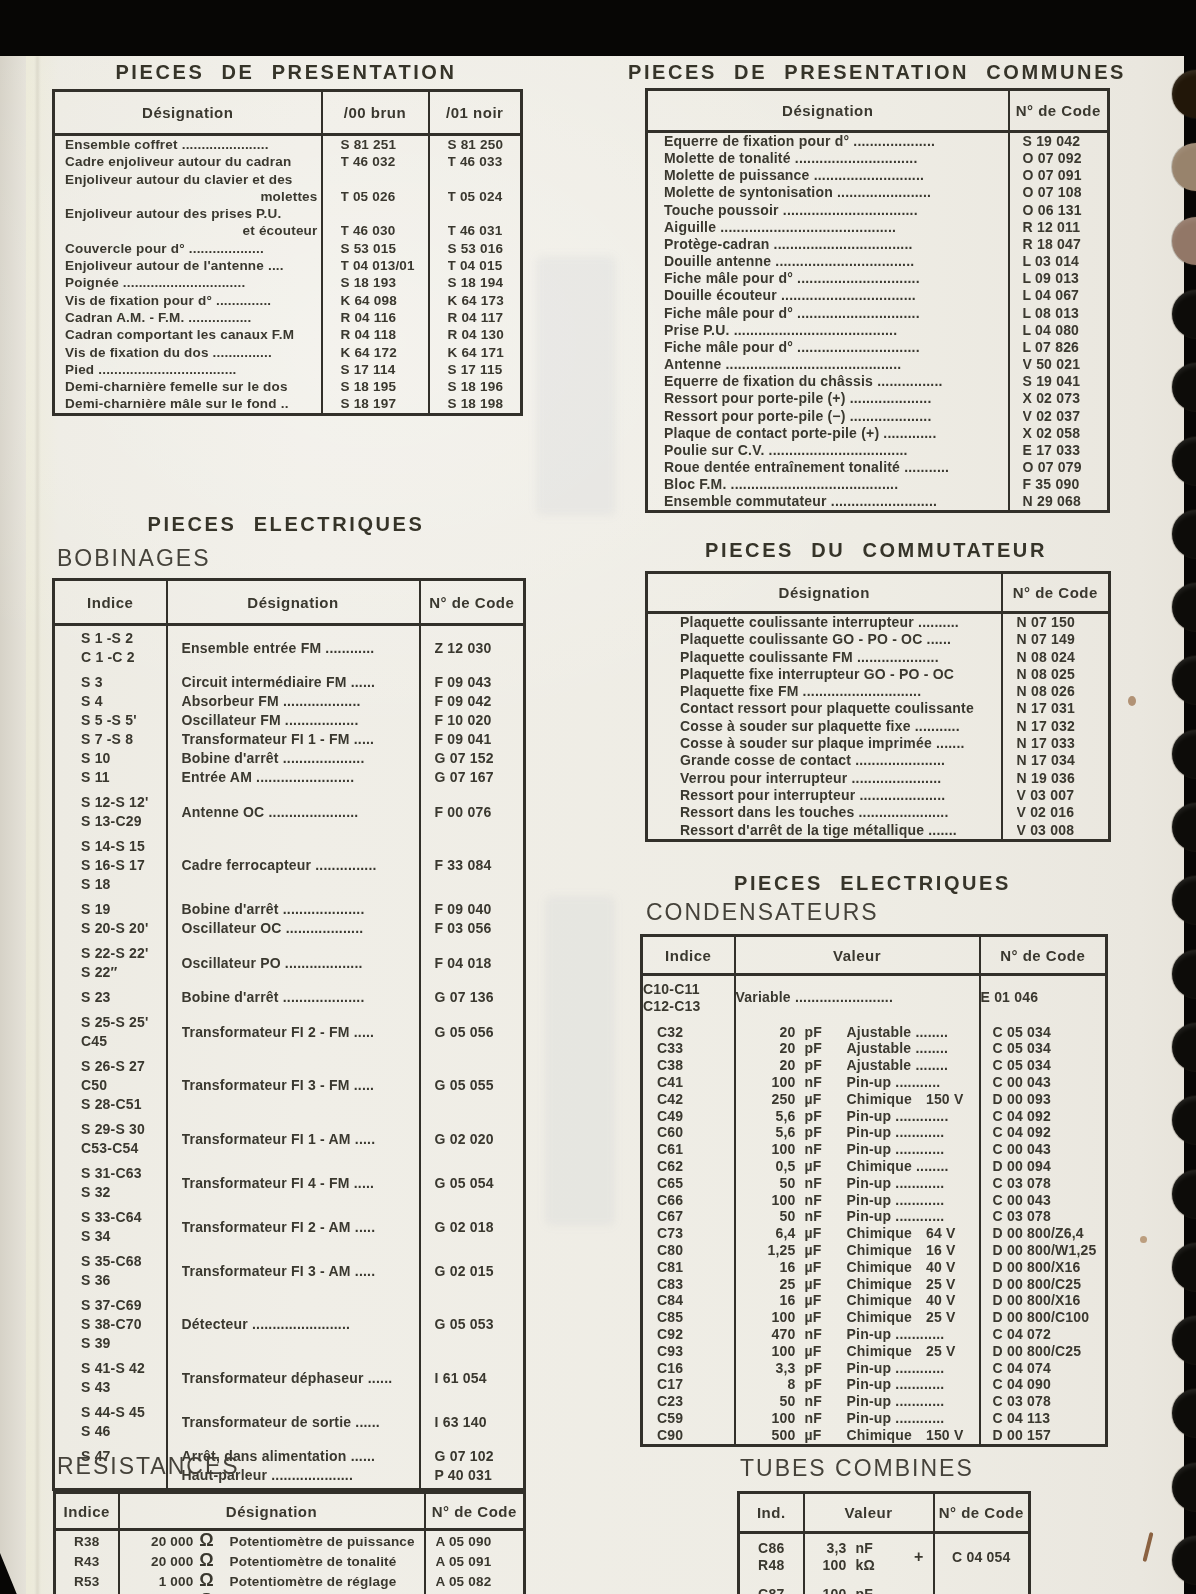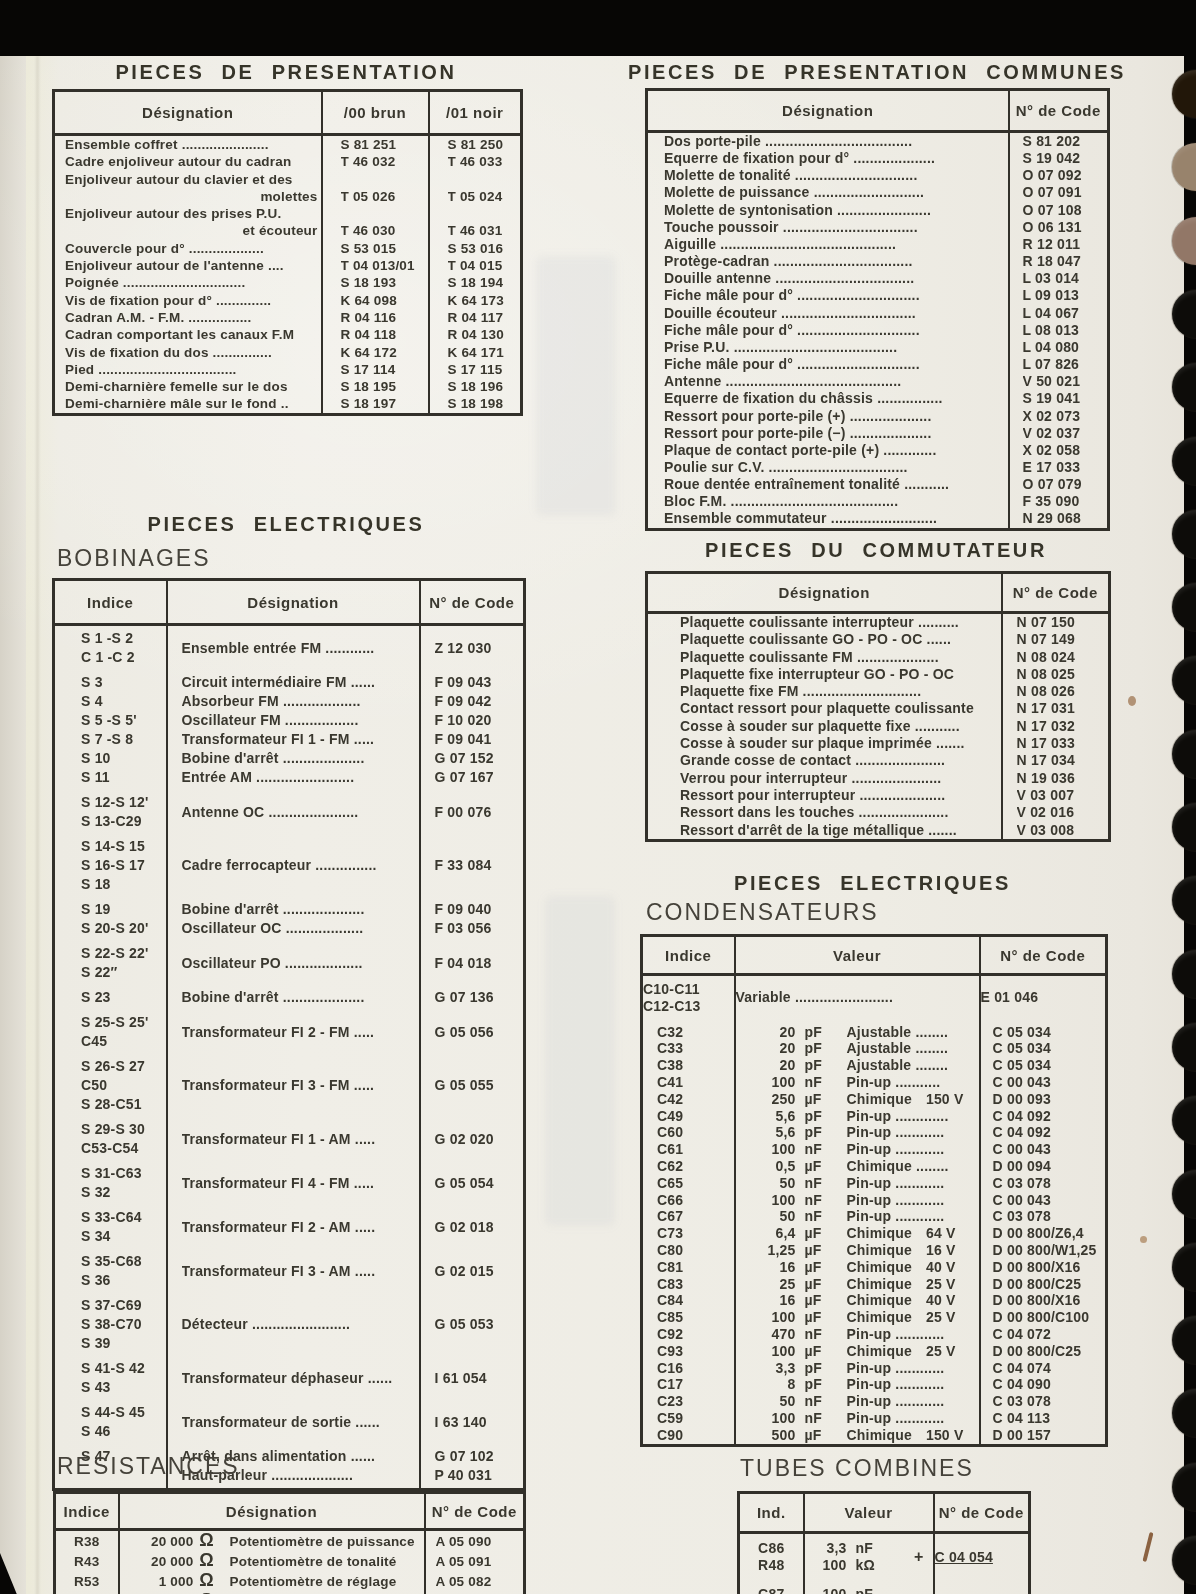--- a/index.html
+++ b/index.html
@@ -77,21 +77,21 @@
   .t-res .q{display:inline-block;width:70px;text-align:right;}
   .t-res .u{display:inline-block;width:26px;text-align:center;font-size:18px;}
   .t-res .t{padding-left:10px;}
   
   .t-tub{font-size:14px;}
   .t-tub th{height:35px;}
   .t-tub tbody td{padding:6px 0;}
   .t-tub .ln{line-height:17px;}
   .t-tub .ci{text-align:center;}
   .t-tub .cd{position:relative;}
-  .t-tub .cc{text-decoration:underline;}
+  .t-tub .cc{text-align:center;}
   .t-tub .q{display:inline-block;width:42px;text-align:right;}
   .t-tub .u{display:inline-block;padding-left:9px;}
   .plus{position:absolute;right:9px;top:50%;transform:translateY(-50%);font-size:16px;font-weight:700;}
 </style>
 </head>
 <body>
 
 <div class="page">
 
   <div class="ghost" style="left:536px;top:200px;width:80px;height:260px;"></div>
@@ -285,28 +285,20 @@
           <col style="width:362px">
           <col style="width:100px">
         </colgroup>
       <thead>
           <tr>
         <th>Désignation</th>
         <th>N° de Code</th>
       </tr>
         </thead>
       <tbody>
-          <tr>
-            <td class="cd">
-              <div class="ln">Dos porte-pile ....................................</div>
-            </td>
-            <td class="cc">
-              <div class="ln">S 81 202</div>
-            </td>
-          </tr>
           <tr>
             <td class="cd">
               <div class="ln">Equerre de fixation pour d° ....................</div>
             </td>
             <td class="cc">
               <div class="ln">S 19 042</div>
             </td>
           </tr>
           <tr>
             <td class="cd">

